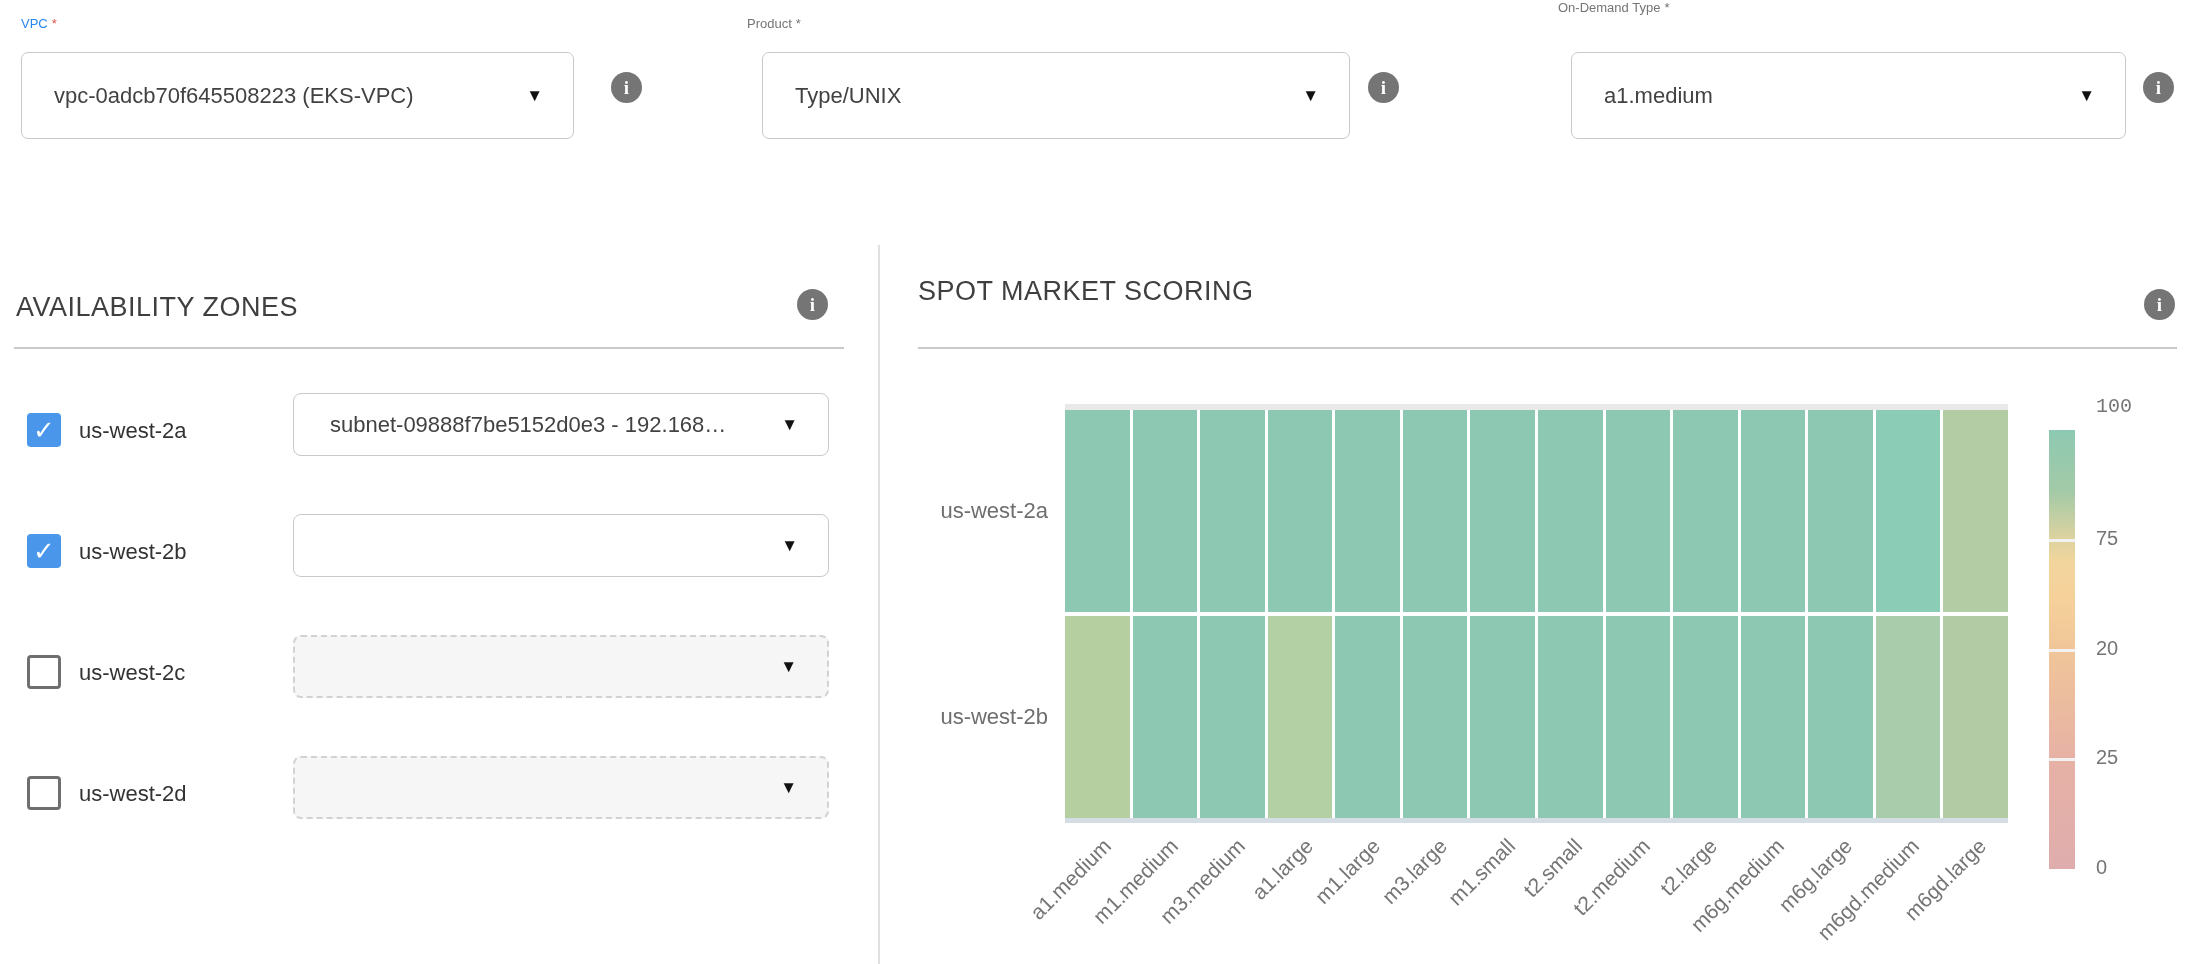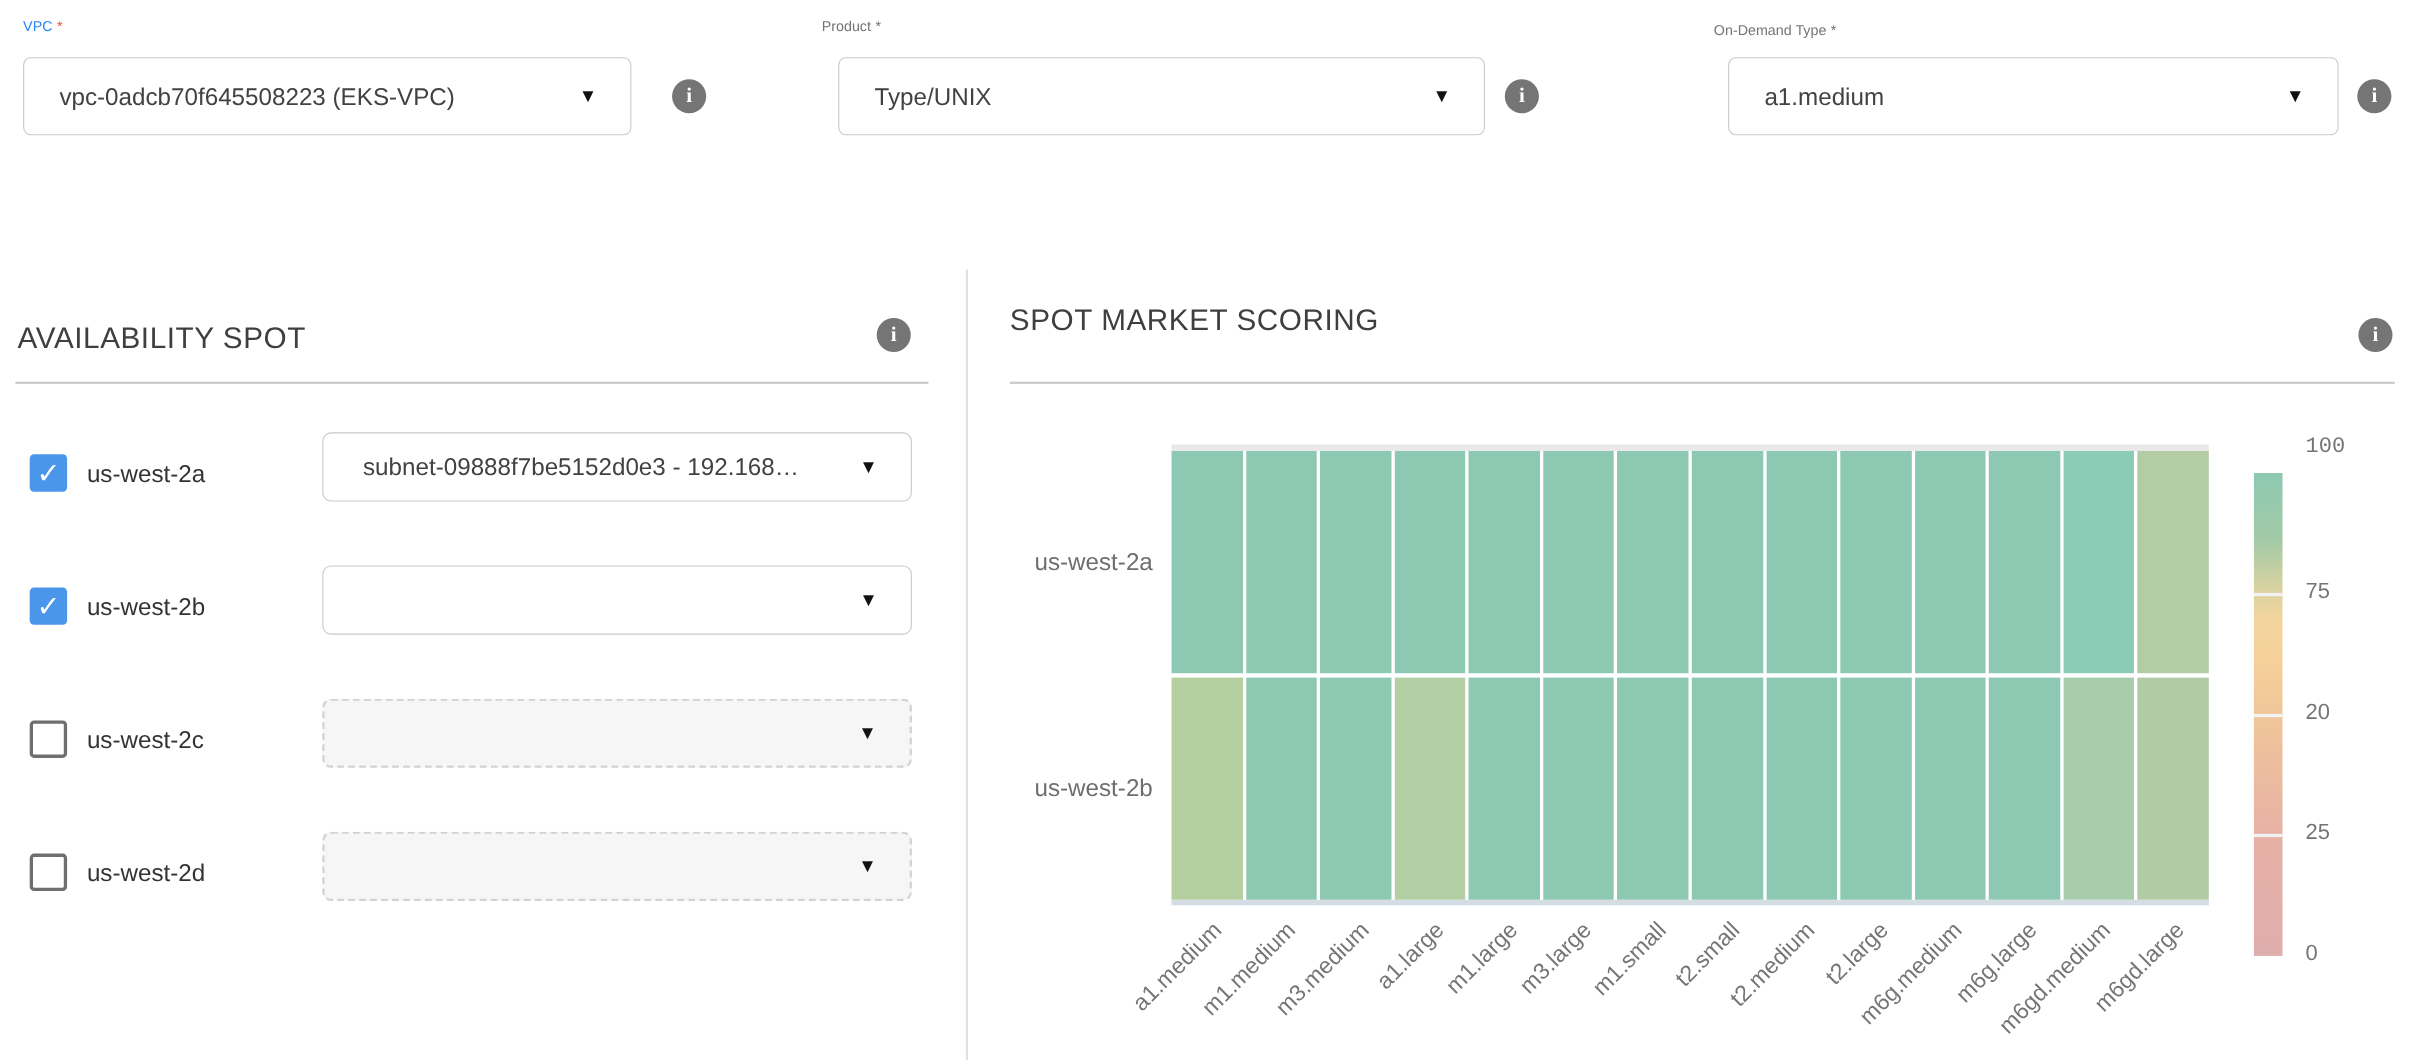--- a/index.html
+++ b/index.html
@@ -4,21 +4,21 @@
 <style>
   html,body{margin:0;padding:0;background:#ffffff;}
   #screen{
     position:relative;width:2196px;height:964px;background:#ffffff;overflow:hidden;
     font-family:"Liberation Sans","DejaVu Sans",sans-serif;color:#424242;
   }
   
   .field-label{position:absolute;font-size:13px;color:#757575;white-space:nowrap;}
   .req{margin-left:4px;}
   .select{
-    position:absolute;height:71px;border:1.5px solid #c9c9c9;border-radius:7px;background:#fff;
+    position:absolute;height:87px;border:1.5px solid #c9c9c9;border-radius:7px;background:#fff;
     display:flex;align-items:center;padding:0 56px 0 32px;box-sizing:border-box;cursor:pointer;
   }
   .select-value{font-size:22px;color:#424242;white-space:nowrap;overflow:hidden;}
   .caret{
     position:absolute;right:30px;top:50%;transform:translateY(-54%);
     font-size:17px;color:#111;line-height:1;
   }
   .info{
     position:absolute;width:31px;height:31px;border-radius:50%;background:#757575;color:#fff;
     font-size:19px;font-weight:bold;display:flex;align-items:center;justify-content:center;
@@ -73,32 +73,32 @@
 
   <div class="field-label" style="left:747px;top:16px;">
     <span style="color: rgb(117, 117, 117);">Product</span><span class="req" style="color: rgb(117, 117, 117);">*</span>
   </div>
   <div class="select" style="left:762px;top:52px;width:588px;">
     <span class="select-value">Type/UNIX</span>
     <span class="caret">▼</span>
   </div>
   <div class="info" style="left:1368px;top:72px;">i</div>
 
-  <div class="field-label" style="left:1558px;top:20px;">
+  <div class="field-label" style="left:1558px;top:0;">
     <span style="color: rgb(117, 117, 117);">On-Demand Type</span><span class="req" style="color: rgb(117, 117, 117);">*</span>
   </div>
   <div class="select" style="left:1571px;top:52px;width:555px;">
     <span class="select-value">a1.medium</span>
     <span class="caret">▼</span>
   </div>
   <div class="info" style="left:2143px;top:72px;">i</div>
 
   <div class="vdivider"></div>
 
-  <div class="panel-title" style="left:16px;top:292px;">AVAILABILITY SPOT</div>
+  <div class="panel-title" style="left:16px;top:292px;">AVAILABILITY ZONES</div>
   <div class="info" style="left:797px;top:289px;">i</div>
   <div class="hr" style="left:14px;top:347px;width:830px;"></div>
   <div id="az-rows">
       <div class="az-row" style="top: 393px;">
         <div class="checkbox checked">✓</div>
         <div class="zone-label">us-west-2a</div>
         <div class="az-select">
           <span class="select-value">subnet-09888f7be5152d0e3 - 192.168…</span>
           <span class="caret">▼</span>
         </div>

